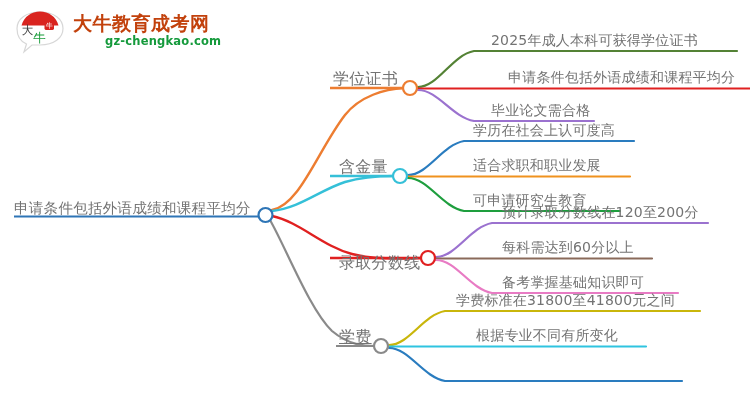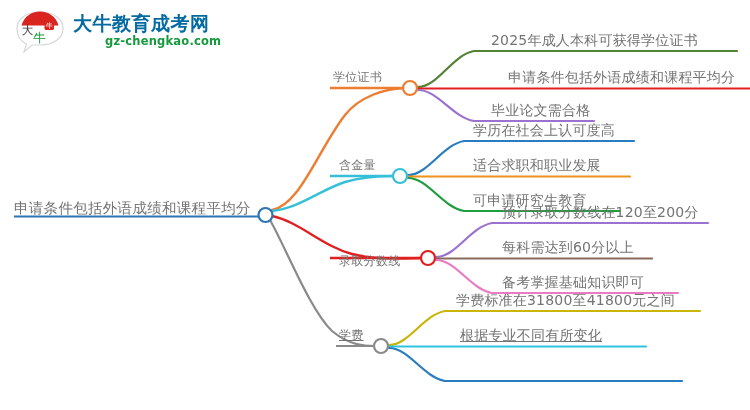--- a/index.html
+++ b/index.html
@@ -7,33 +7,33 @@
     width:750px;height:410px;overflow:hidden;position:relative;
     font-family:"DejaVu Sans","Liberation Sans",sans-serif;
   }
   #mindmap-root{position:absolute;left:0;top:0;width:750px;height:410px;}
 
   
   .logo{position:absolute;left:14px;top:8px;display:flex;align-items:center;gap:7px;}
   .logo-mark{position:relative;width:52px;height:46px;flex:0 0 52px;}
   .logo-mark svg{position:absolute;left:0;top:0;}
   .logo-text{display:flex;flex-direction:column;justify-content:center;line-height:1;}
-  .logo-title{font-size:19px;font-weight:bold;color:#0369a1;letter-spacing:.5px;
+  .logo-title{font-size:19px;font-weight:bold;color:#c2410c;letter-spacing:.5px;
               font-family:"DejaVu Sans","Liberation Sans",sans-serif;}
   .logo-sub{font-size:11.5px;font-weight:bold;color:#159a3c;margin-top:3px;letter-spacing:.2px;
             font-family:"DejaVu Sans","Liberation Sans",sans-serif;padding-left:32px;}
 
   
   #wires{position:absolute;left:0;top:0;width:750px;height:410px;}
 
   
   .node-label{position:absolute;white-space:nowrap;color:#737373;
               font-family:"DejaVu Sans","Liberation Sans",sans-serif;}
   .root-label{font-size:14.5px;left:14px;top:199px;letter-spacing:.3px;}
-  .branch-label{font-size:12px;letter-spacing:.3px;}
+  .branch-label{font-size:16px;letter-spacing:.3px;}
   .leaf-label{font-size:14px;letter-spacing:.2px;}
 </style>
 </head>
 <body>
 
 <div id="mindmap-root">
 
   <div class="logo">
     <div class="logo-mark">
       <svg width="52" height="46" viewBox="0 0 52 46" xmlns="http://www.w3.org/2000/svg">
@@ -104,15 +104,15 @@
 
   <div class="node-label leaf-label" style="left:473px;top:122px;">学历在社会上认可度高</div>
   <div class="node-label leaf-label" style="left:473px;top:192px;">可申请研究生教育</div>
   <div class="node-label leaf-label" style="left:473px;top:157px;">适合求职和职业发展</div>
 
   <div class="node-label leaf-label" style="left:502px;top:204px;">预计录取分数线在120至200分</div>
   <div class="node-label leaf-label" style="left:502px;top:239px;">每科需达到60分以上</div>
   <div class="node-label leaf-label" style="left:502px;top:274px;">备考掌握基础知识即可</div>
 
   <div class="node-label leaf-label" style="left:456px;top:292px;">学费标准在31800至41800元之间</div>
-  <div class="node-label leaf-label" style="left:460px;top:327px;text-decoration:underline;">根据专业不同有所变化</div>
+  <div class="node-label leaf-label" style="left:476px;top:327px;">根据专业不同有所变化</div>
 
 </div>
 
 </body></html>

